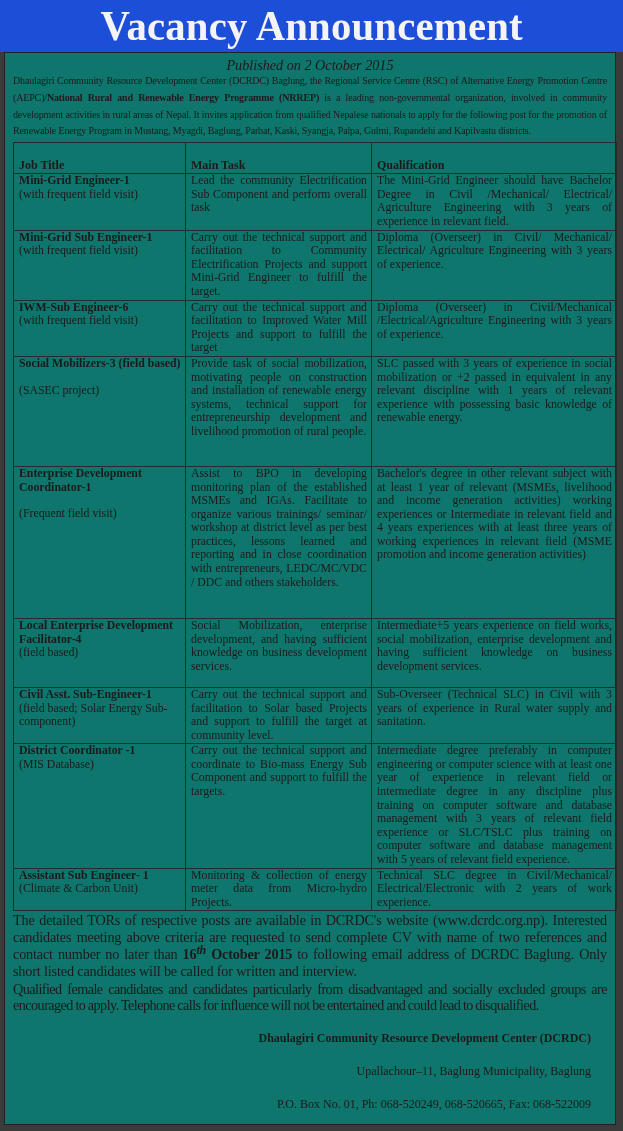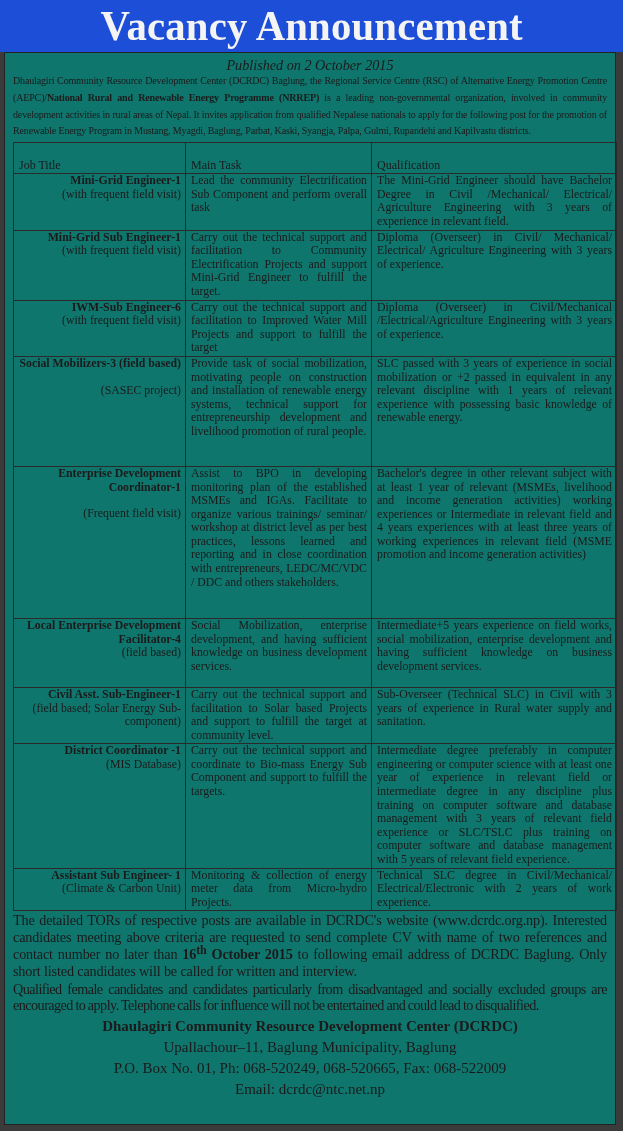--- a/index.html
+++ b/index.html
@@ -33,35 +33,35 @@
   .intro {
     font-size: 10px; line-height: 16.8px; text-align: justify; margin: 0 0 2px 0;
     letter-spacing: -0.15px;
   }
   .intro b { font-weight: bold; }
   table.jobs {
     width: 603px; border-collapse: collapse; margin-left: 0px;
     font-size: 11.8px; line-height: 13.6px; table-layout: fixed;
   }
   table.jobs th, table.jobs td {
-    border: 1px solid #2a2a2a; vertical-align: top; padding: 0 4px 1px 5px; text-align: right;
+    border: 1px solid #2a2a2a; vertical-align: top; padding: 0 4px 1px 5px;
   }
-  table.jobs th { text-align: left; font-weight: normal; font-size: 12px; line-height: 13px; padding-top: 16px; }
+  table.jobs th { text-align: left; font-weight: bold; font-size: 12px; line-height: 13px; padding-top: 16px; }
   table.jobs td.task, table.jobs td.qual { text-align: justify; }
   .jt-title { font-weight: bold; display: block; }
   .jt-note { display: block; }
   .jt-gap { display: block; height: 13px; }
   .footer-text {
     font-size: 14.2px; line-height: 16.8px; text-align: justify; margin: 1px 0 0 0;
     letter-spacing: -0.15px;
   }
   .footer-text b { font-weight: bold; }
-  .footer-text sup { font-size: 12px; vertical-align: top; line-height: 8px; }
+  .footer-text sup { font-size: 12px; vertical-align: top; line-height: 8px; font-style: italic; }
   .condensed { letter-spacing: -0.55px; word-spacing: -0.5px; }
-  .org { text-align: center; font-size: 15px; line-height: 16.8px; margin: 4px; }
+  .org { text-align: right; font-size: 12px; line-height: 16.8px; margin: 16px; }
   .org b { font-weight: bold; }
 </style>
 </head>
 <body>
 
 <div class="banner">
   <h1>Vacancy Announcement</h1>
 </div>
 
 <div class="page">

